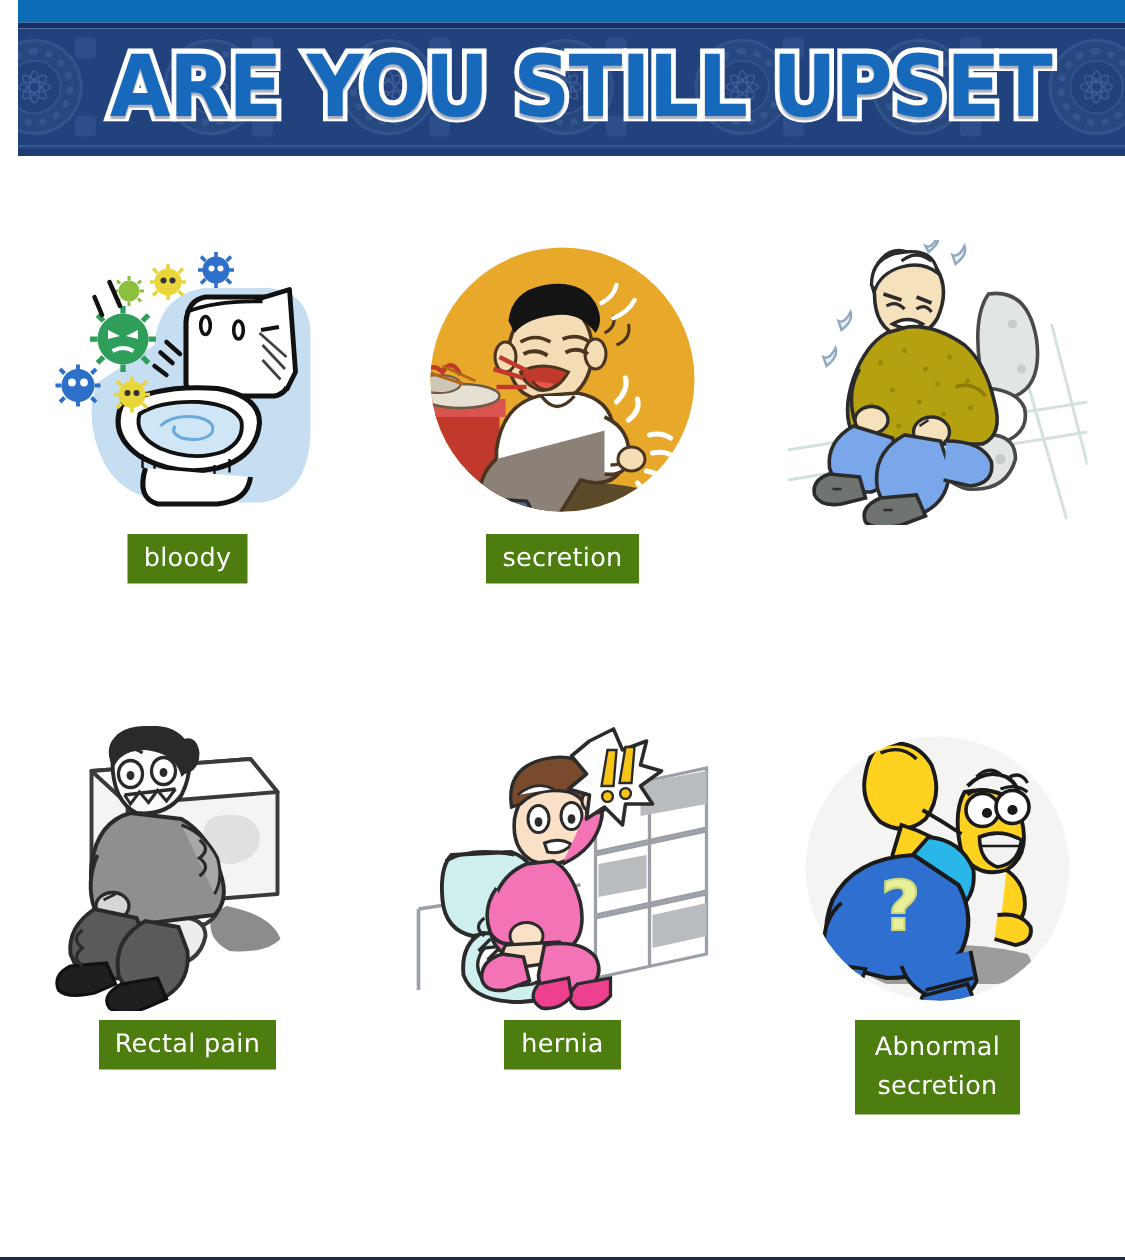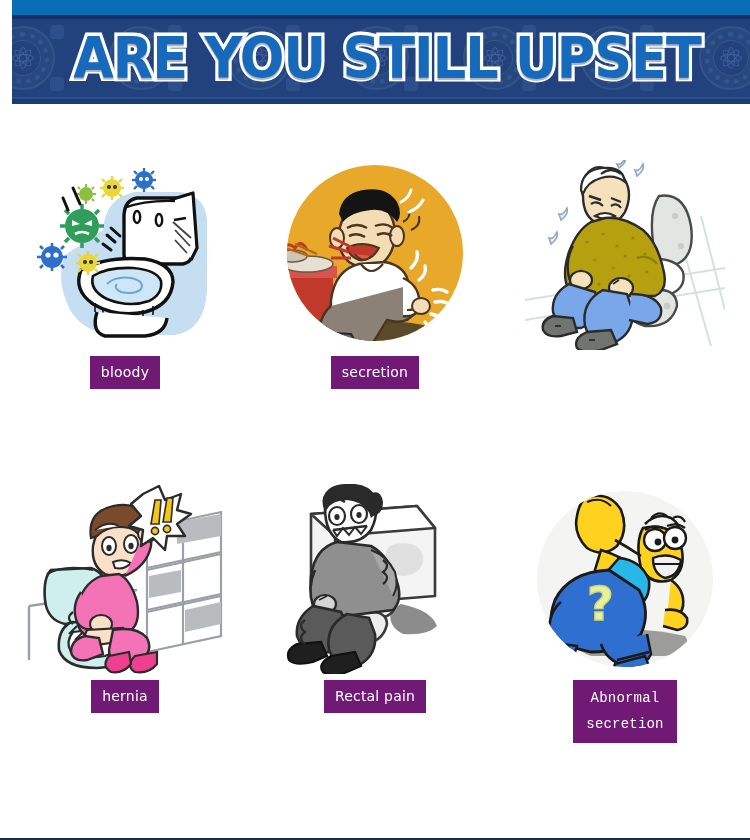--- a/index.html
+++ b/index.html
@@ -110,31 +110,31 @@
     justify-content:flex-start;
   }
   .art{
     width:200px;height:190px;
     position:relative;
     display:block;
   }
   .art svg{display:block;width:200px;height:190px;}
   .badge{
     margin-top:6px;
-    background:#701a75;
+    background:#4d7c0f;
     color:#ffffff;
     font-family:"DejaVu Sans", sans-serif;
-    font-size:14px;
+    font-size:17px;
     line-height:26px;
     padding:3px 11px 4px 11px;
     text-align:center;
     white-space:pre-line;
     letter-spacing:0.2px;
   }
-  .badge.two-line{padding:5px 13px 6px 13px;font-family:Liberation Mono, monospace;}
+  .badge.two-line{padding:5px 13px 6px 13px;}
 
   .bottom-rule{
     position:absolute;left:0;top:838px;width:750px;height:2px;
     background:#1d2c4a;
   }
 </style>
 </head>
 <body>
 
 <div class="banner">
@@ -497,79 +497,20 @@
         </svg>
       </div>
     </div>
   </div>
 
   <div class="row row-2">
 
     <div class="cell">
       <div class="art">
         <svg viewBox="0 0 200 190" xmlns="http://www.w3.org/2000/svg">
-          <g fill="#ffffff" stroke="#9aa0a6" stroke-width="2.2">
-            <path d="M122 44 L196 28 L196 68 L122 84 Z"></path>
-            <path d="M122 86 L196 70 L196 110 L122 126 Z"></path>
-            <path d="M122 128 L196 112 L196 152 L122 168 Z"></path>
-          </g>
-          <g stroke="#9aa0a6" stroke-width="2.2" fill="none">
-            <path d="M158 36 L158 160"></path>
-          </g>
-          <path d="M152 38 L196 30 L196 52 L152 60 Z" fill="#b9bcbf"></path>
-          <path d="M124 92 L156 86 L156 108 L124 114 Z" fill="#b9bcbf"></path>
-          <path d="M160 126 L196 118 L196 140 L160 148 Z" fill="#b9bcbf"></path>
-          <g stroke="#9aa0a6" stroke-width="2.4" fill="none">
-            <path d="M4 122 L112 106"></path>
-              <path d="M4 122 L4 176"></path>
-              <path d="M40 116 L40 172"></path>
-            <path d="M76 111 L76 168"></path>
-          </g>
-          <path d="M26 86 Q18 94 20 116 Q22 136 40 140 L70 136 Q84 130 84 108 Q82 90 66 84 Z" fill="#cfeeee" stroke="#2b2b2b" stroke-width="2.6"></path>
-          <path d="M22 90 Q40 80 68 86" fill="none" stroke="#2b2b2b" stroke-width="2.2"></path>
-          <path d="M46 138 Q32 146 34 166 Q40 184 72 184 Q106 182 110 162 Q110 146 92 140 Z" fill="#cfeeee" stroke="#2b2b2b" stroke-width="2.6"></path>
-          <path d="M48 148 Q40 158 46 168 Q58 176 80 172 Q96 166 94 154 Q84 146 66 146 Z" fill="#ffffff" stroke="#2b2b2b" stroke-width="2.2"></path>
-          <path d="M92 38 Q72 40 68 62 Q66 82 80 90 Q96 96 108 86 Q118 74 116 54 Q112 38 100 36 Z" fill="#fbe0c8" stroke="#2b2b2b" stroke-width="2.4"></path>
-          <path d="M66 54 Q62 28 88 22 Q116 16 122 40 Q126 58 118 68 Q118 48 104 44 Q84 40 72 52 Z" fill="#7a4a2c" stroke="#2b2b2b" stroke-width="2.2"></path>
-          <path d="M70 46 Q82 36 94 42" fill="#ffffff" stroke="#2b2b2b" stroke-width="1.8"></path>
-          <ellipse cx="84" cy="62" rx="7" ry="9" fill="#ffffff" stroke="#2b2b2b" stroke-width="2"></ellipse>
-          <ellipse cx="106" cy="60" rx="7" ry="9" fill="#ffffff" stroke="#2b2b2b" stroke-width="2"></ellipse>
-          <ellipse cx="84" cy="64" rx="2.6" ry="3.2" fill="#2b2b2b"></ellipse>
-          <ellipse cx="106" cy="62" rx="2.6" ry="3.2" fill="#2b2b2b"></ellipse>
-          <path d="M88 78 Q98 74 106 79 Q100 86 90 84 Z" fill="#ffffff" stroke="#2b2b2b" stroke-width="2"></path>
-          <path d="M76 92 Q56 100 52 126 Q50 146 62 152 L104 148 Q116 140 112 118 Q106 96 94 90 Z" fill="#f472b6" stroke="#2b2b2b" stroke-width="2.4"></path>
-          <path d="M56 108 Q46 122 52 138 Q58 148 70 144" fill="#f472b6" stroke="#2b2b2b" stroke-width="2.4"></path>
-          <path d="M100 92 Q122 82 126 62 Q128 52 120 48" fill="#f472b6" stroke="#2b2b2b" stroke-width="2.4"></path>
-          <ellipse cx="122" cy="50" rx="9" ry="8" fill="#fbe0c8" stroke="#2b2b2b" stroke-width="2"></ellipse>
-          <ellipse cx="76" cy="140" rx="11" ry="9" fill="#fbe0c8" stroke="#2b2b2b" stroke-width="2"></ellipse>
-          <path d="M62 146 Q56 158 64 162 L92 158 Q102 152 98 144 Z" fill="#fbe0c8" stroke="#2b2b2b" stroke-width="2.2"></path>
-          <path d="M88 146 Q112 142 122 154 Q128 166 118 174 L98 180 Q84 178 84 166 Z" fill="#f472b6" stroke="#2b2b2b" stroke-width="2.4"></path>
-          <path d="M60 152 Q46 156 46 168 Q48 178 62 176 L78 170 L74 154 Z" fill="#f472b6" stroke="#2b2b2b" stroke-width="2.4"></path>
-          <path d="M110 172 Q100 182 110 188 Q124 190 132 180 L132 168 Z" fill="#ef3f8f" stroke="#2b2b2b" stroke-width="2.2"></path>
-          <path d="M84 172 Q76 182 86 188 Q98 190 106 180 L104 168 Z" fill="#ef3f8f" stroke="#2b2b2b" stroke-width="2.2"></path>
-          <g>
-            <path d="M118 10 L134 2 L140 16 L156 10 L152 26 L166 30 L152 40 L160 52 L142 52 L140 66 L128 54 L116 62 L118 46 L104 42 L116 32 L106 20 Z" fill="#ffffff" stroke="#2b2b2b" stroke-width="2.4" stroke-linejoin="round"></path>
-            <path d="M130 16 L126 40 L134 40 L136 16 Z" fill="#f5c518" stroke="#2b2b2b" stroke-width="1.6"></path>
-            <circle cx="130" cy="47" r="3.6" fill="#f5c518" stroke="#2b2b2b" stroke-width="1.6"></circle>
-            <path d="M142 14 L138 38 L146 38 L148 14 Z" fill="#f5c518" stroke="#2b2b2b" stroke-width="1.6"></path>
-            <circle cx="142" cy="45" r="3.6" fill="#f5c518" stroke="#2b2b2b" stroke-width="1.6"></circle>
-          </g>
-          <g stroke="#2b2b2b" stroke-width="2.2" fill="none">
-            <path d="M48 128 Q40 134 48 140"></path>
-            <path d="M52 142 L44 150"></path>
-              <path d="M58 148 L50 156"></path>
-          </g>
-        </svg>
-      </div>
-      <div class="badge">hernia</div>
-    </div>
-
-    <div class="cell">
-      <div class="art">
-        <svg viewBox="0 0 200 190" xmlns="http://www.w3.org/2000/svg">
           <path d="M126 120 Q156 126 162 142 Q152 152 128 150 Q112 142 116 126 Z" fill="#2e2e2e" opacity="0.55"></path>
           <path d="M36 30 L142 22 L160 44 L160 112 L60 120 L36 98 Z" fill="#f4f4f4" stroke="#3a3a3a" stroke-width="2.6" stroke-linejoin="round"></path>
           <path d="M142 22 L160 44 L60 52 L36 30 Z" fill="#ffffff" stroke="#3a3a3a" stroke-width="2.6" stroke-linejoin="round"></path>
           <path d="M60 52 L60 120" stroke="#3a3a3a" stroke-width="2.4"></path>
           <path d="M120 60 Q144 56 148 72 Q150 88 130 92 Q112 92 110 76 Q110 62 120 60 Z" fill="#e0e0e0"></path>
           <path d="M72 106 Q96 100 116 112 Q126 124 112 132 L80 136 Q64 130 66 118 Z" fill="#ffffff" stroke="#3a3a3a" stroke-width="2.6"></path>
           <path d="M70 130 Q62 154 84 160 Q108 160 112 140 Q112 130 100 128 Z" fill="#ededed" stroke="#3a3a3a" stroke-width="2.6"></path>
           <path d="M50 24 Q44 6 68 2 Q92 -2 100 14 Q104 30 96 46 Q86 60 66 58 Q50 50 50 24 Z" fill="#fbfbfb" stroke="#2a2a2a" stroke-width="2.6"></path>
           <path d="M48 20 Q48 0 72 0 Q96 0 100 18 Q102 30 96 34 Q92 18 72 16 Q54 16 50 30 Z" fill="#2a2a2a"></path>
           <path d="M94 10 Q106 4 108 18 Q108 30 98 32" fill="#2a2a2a"></path>
@@ -590,20 +531,79 @@
           <path d="M72 130 Q50 142 54 166 L62 182 L86 180 Q102 170 100 150 L94 134 Z" fill="#5a5a5a" stroke="#2a2a2a" stroke-width="2.6"></path>
           <path d="M22 160 Q10 166 14 176 Q20 182 38 178 L52 172 L46 158 Z" fill="#1f1f1f" stroke="#111" stroke-width="2.2"></path>
           <path d="M56 172 Q42 180 48 188 Q56 194 72 188 L86 182 L80 168 Z" fill="#1f1f1f" stroke="#111" stroke-width="2.2"></path>
           <g stroke="#2a2a2a" stroke-width="2.2" fill="none">
             <path d="M108 76 Q116 82 108 88 Q116 94 108 100"></path>
             <path d="M30 136 Q22 142 30 148 Q22 154 30 160"></path>
           </g>
         </svg>
       </div>
       <div class="badge">Rectal pain</div>
+    </div>
+
+    <div class="cell">
+      <div class="art">
+        <svg viewBox="0 0 200 190" xmlns="http://www.w3.org/2000/svg">
+          <g fill="#ffffff" stroke="#9aa0a6" stroke-width="2.2">
+            <path d="M122 44 L196 28 L196 68 L122 84 Z"></path>
+            <path d="M122 86 L196 70 L196 110 L122 126 Z"></path>
+            <path d="M122 128 L196 112 L196 152 L122 168 Z"></path>
+          </g>
+          <g stroke="#9aa0a6" stroke-width="2.2" fill="none">
+            <path d="M158 36 L158 160"></path>
+          </g>
+          <path d="M152 38 L196 30 L196 52 L152 60 Z" fill="#b9bcbf"></path>
+          <path d="M124 92 L156 86 L156 108 L124 114 Z" fill="#b9bcbf"></path>
+          <path d="M160 126 L196 118 L196 140 L160 148 Z" fill="#b9bcbf"></path>
+          <g stroke="#9aa0a6" stroke-width="2.4" fill="none">
+            <path d="M4 122 L112 106"></path>
+              <path d="M4 122 L4 176"></path>
+              <path d="M40 116 L40 172"></path>
+            <path d="M76 111 L76 168"></path>
+          </g>
+          <path d="M26 86 Q18 94 20 116 Q22 136 40 140 L70 136 Q84 130 84 108 Q82 90 66 84 Z" fill="#cfeeee" stroke="#2b2b2b" stroke-width="2.6"></path>
+          <path d="M22 90 Q40 80 68 86" fill="none" stroke="#2b2b2b" stroke-width="2.2"></path>
+          <path d="M46 138 Q32 146 34 166 Q40 184 72 184 Q106 182 110 162 Q110 146 92 140 Z" fill="#cfeeee" stroke="#2b2b2b" stroke-width="2.6"></path>
+          <path d="M48 148 Q40 158 46 168 Q58 176 80 172 Q96 166 94 154 Q84 146 66 146 Z" fill="#ffffff" stroke="#2b2b2b" stroke-width="2.2"></path>
+          <path d="M92 38 Q72 40 68 62 Q66 82 80 90 Q96 96 108 86 Q118 74 116 54 Q112 38 100 36 Z" fill="#fbe0c8" stroke="#2b2b2b" stroke-width="2.4"></path>
+          <path d="M66 54 Q62 28 88 22 Q116 16 122 40 Q126 58 118 68 Q118 48 104 44 Q84 40 72 52 Z" fill="#7a4a2c" stroke="#2b2b2b" stroke-width="2.2"></path>
+          <path d="M70 46 Q82 36 94 42" fill="#ffffff" stroke="#2b2b2b" stroke-width="1.8"></path>
+          <ellipse cx="84" cy="62" rx="7" ry="9" fill="#ffffff" stroke="#2b2b2b" stroke-width="2"></ellipse>
+          <ellipse cx="106" cy="60" rx="7" ry="9" fill="#ffffff" stroke="#2b2b2b" stroke-width="2"></ellipse>
+          <ellipse cx="84" cy="64" rx="2.6" ry="3.2" fill="#2b2b2b"></ellipse>
+          <ellipse cx="106" cy="62" rx="2.6" ry="3.2" fill="#2b2b2b"></ellipse>
+          <path d="M88 78 Q98 74 106 79 Q100 86 90 84 Z" fill="#ffffff" stroke="#2b2b2b" stroke-width="2"></path>
+          <path d="M76 92 Q56 100 52 126 Q50 146 62 152 L104 148 Q116 140 112 118 Q106 96 94 90 Z" fill="#f472b6" stroke="#2b2b2b" stroke-width="2.4"></path>
+          <path d="M56 108 Q46 122 52 138 Q58 148 70 144" fill="#f472b6" stroke="#2b2b2b" stroke-width="2.4"></path>
+          <path d="M100 92 Q122 82 126 62 Q128 52 120 48" fill="#f472b6" stroke="#2b2b2b" stroke-width="2.4"></path>
+          <ellipse cx="122" cy="50" rx="9" ry="8" fill="#fbe0c8" stroke="#2b2b2b" stroke-width="2"></ellipse>
+          <ellipse cx="76" cy="140" rx="11" ry="9" fill="#fbe0c8" stroke="#2b2b2b" stroke-width="2"></ellipse>
+          <path d="M62 146 Q56 158 64 162 L92 158 Q102 152 98 144 Z" fill="#fbe0c8" stroke="#2b2b2b" stroke-width="2.2"></path>
+          <path d="M88 146 Q112 142 122 154 Q128 166 118 174 L98 180 Q84 178 84 166 Z" fill="#f472b6" stroke="#2b2b2b" stroke-width="2.4"></path>
+          <path d="M60 152 Q46 156 46 168 Q48 178 62 176 L78 170 L74 154 Z" fill="#f472b6" stroke="#2b2b2b" stroke-width="2.4"></path>
+          <path d="M110 172 Q100 182 110 188 Q124 190 132 180 L132 168 Z" fill="#ef3f8f" stroke="#2b2b2b" stroke-width="2.2"></path>
+          <path d="M84 172 Q76 182 86 188 Q98 190 106 180 L104 168 Z" fill="#ef3f8f" stroke="#2b2b2b" stroke-width="2.2"></path>
+          <g>
+            <path d="M118 10 L134 2 L140 16 L156 10 L152 26 L166 30 L152 40 L160 52 L142 52 L140 66 L128 54 L116 62 L118 46 L104 42 L116 32 L106 20 Z" fill="#ffffff" stroke="#2b2b2b" stroke-width="2.4" stroke-linejoin="round"></path>
+            <path d="M130 16 L126 40 L134 40 L136 16 Z" fill="#f5c518" stroke="#2b2b2b" stroke-width="1.6"></path>
+            <circle cx="130" cy="47" r="3.6" fill="#f5c518" stroke="#2b2b2b" stroke-width="1.6"></circle>
+            <path d="M142 14 L138 38 L146 38 L148 14 Z" fill="#f5c518" stroke="#2b2b2b" stroke-width="1.6"></path>
+            <circle cx="142" cy="45" r="3.6" fill="#f5c518" stroke="#2b2b2b" stroke-width="1.6"></circle>
+          </g>
+          <g stroke="#2b2b2b" stroke-width="2.2" fill="none">
+            <path d="M48 128 Q40 134 48 140"></path>
+            <path d="M52 142 L44 150"></path>
+              <path d="M58 148 L50 156"></path>
+          </g>
+        </svg>
+      </div>
+      <div class="badge">hernia</div>
     </div>
 
     <div class="cell">
       <div class="art">
         <svg viewBox="0 0 200 190" xmlns="http://www.w3.org/2000/svg">
           <defs>
               <clipPath id="clipCircle6">
                 <circle cx="100" cy="95" r="88"></circle>
               </clipPath>
             </defs>

